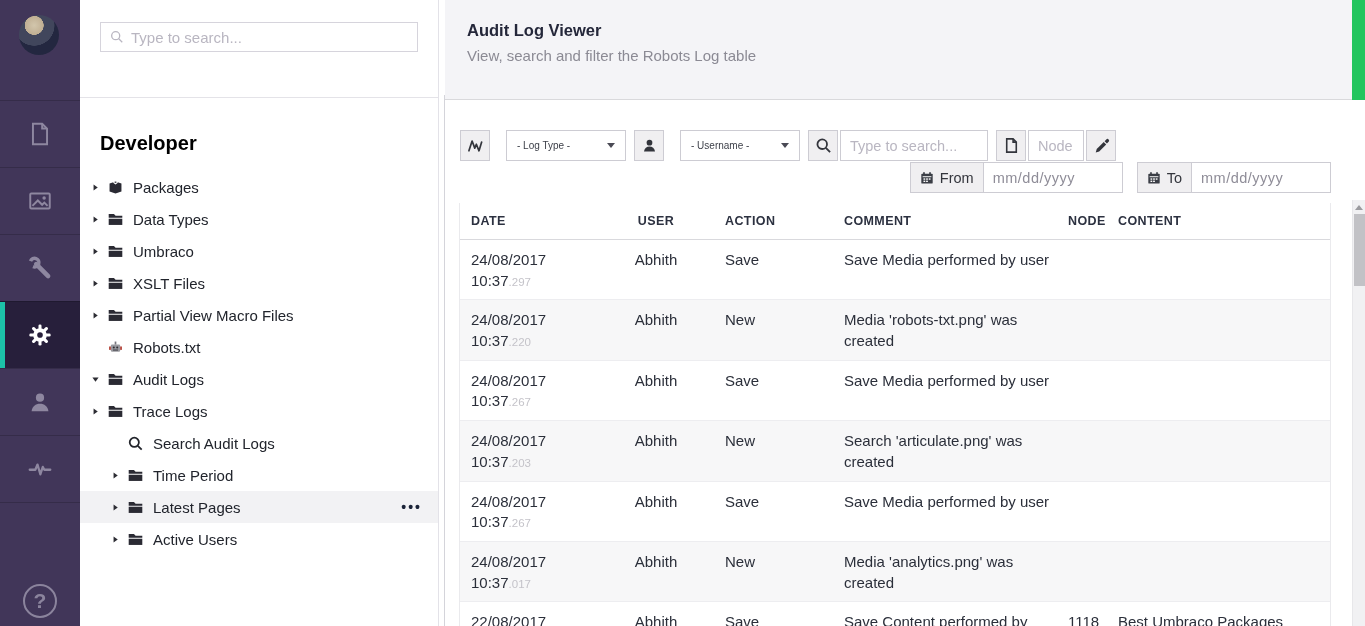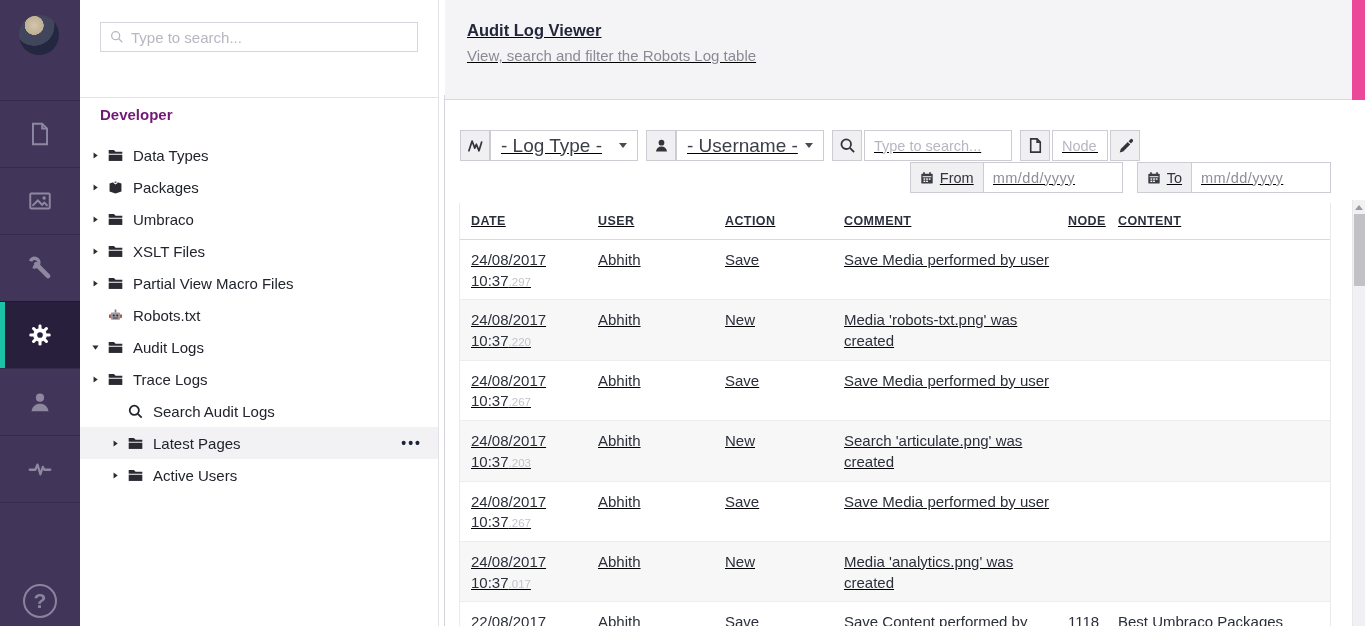--- a/index.html
+++ b/index.html
@@ -20,65 +20,65 @@
   .help { position:absolute; bottom:8px; left:0; width:80px; display:flex; justify-content:center; color:#8b849d; }
   .help-circle { width:34px; height:34px; border:2.5px solid #8b849d; border-radius:50%; display:flex; align-items:center; justify-content:center; font-size:21px; font-weight:bold; }
 
   
   .tree { position:absolute; left:80px; top:0; width:359px; height:626px; background:#fff; border-right:1px solid #e3e2e8; z-index:4; }
   .tree-top { height:98px; border-bottom:1px solid #e4e3e8; padding:22px 20px 0; }
   .tree-search { height:30px; border:1px solid #d6d4dc; background:#fff; display:flex; align-items:center; padding:0 9px; gap:7px; }
   .tree-search svg { width:14px; height:14px; flex:none; }
   .tree-search input { border:none; outline:none; flex:1; font-size:15px; font-family:"Liberation Sans",sans-serif; color:#3a3d47; background:transparent; }
   .tree-search input::placeholder { color:#b9b6c1; }
-  .tree-head { margin:8px 0 16px 20px; font-size:15px; font-weight:bold; color:#701a75; }
+  .tree-head { margin:34px 0 16px 20px; font-size:20px; font-weight:bold; color:#000000; }
   .titem { display:flex; align-items:center; height:32px; font-size:15px; color:#21242c; position:relative; cursor:pointer; }
   .titem.selected { background:#f2f2f4; }
   .tindent { flex:none; }
   .tcaret { width:14px; flex:none; display:flex; align-items:center; justify-content:center; }
   .tcaret svg { width:9px; height:9px; }
   .ticon { width:19px; height:19px; flex:none; margin:0 8px 0 4px; display:flex; align-items:center; justify-content:center; }
   .ticon svg { width:17px; height:17px; }
   .tlabel { white-space:nowrap; }
   .tdots { position:absolute; right:16px; font-weight:bold; color:#1b2438; letter-spacing:2px; font-size:14px; }
   .splitter { position:absolute; left:444px; top:95px; bottom:0; width:1px; background:#d4d4da; z-index:6; }
 
   
-  .main { position:absolute; left:445px; top:0; right:0; height:626px; background:#ec4899;text-decoration:underline; }
+  .main { position:absolute; left:445px; top:0; right:0; height:626px; background:#22c55e; }
   .main-header { height:100px; background:#f4f4f7; border-bottom:1px solid #d9d9dc; padding:21px 0 0 22px; margin-right:13px; }
   .page-title { font-size:16.5px; font-weight:bold; color:#24273a; }
   .page-sub { margin-top:7px; font-size:15px; color:#8b8a94; }
   .main-body { position:relative; height:526px; background:#fff; overflow:hidden; }
 
   
   .frow1 { display:flex; align-items:center; margin:30px 0 0 15px; }
   .fgap { width:8px; flex:none; }
   .fbtn { width:30px; height:31px; flex:none; background:#f0eff1; border:1px solid #cdccd3; display:flex; align-items:center; justify-content:center; cursor:pointer; }
   .fbtn svg { width:17px; height:17px; }
-  .fselect { width:148px; height:31px; margin-left:0; border:1px solid #cdccd3; background:#fff; display:flex; align-items:center; justify-content:space-between; padding:0 10px; font-size:19px; color:#3c3f48; cursor:pointer; }
+  .fselect { width:120px; height:31px; margin-left:16px; border:1px solid #cdccd3; background:#fff; display:flex; align-items:center; justify-content:space-between; padding:0 10px; font-size:10px; color:#3c3f48; cursor:pointer; }
   .dd-caret { width:0; height:0; border-left:4px solid transparent; border-right:4px solid transparent; border-top:5px solid #4a4a55; }
   .ftext { height:31px; border:1px solid #cdccd3; padding:0 9px; font-size:14.5px; font-family:"Liberation Sans",sans-serif; color:#3a3d47; outline:none; }
   .ftext::placeholder { color:#b9b6c1; }
   .fsearch { width:148px; margin-left:2px; }
   .fnode { width:56px; margin-left:2px; margin-right:2px; }
   .frow2 { display:flex; justify-content:flex-end; gap:14px; margin:1px 34px 0 0; }
   .dgroup { display:flex; height:31px; border:1px solid #cdccd3; background:#fff; }
   .dlabel { background:#f0eff1; border-right:1px solid #cdccd3; display:flex; align-items:center; gap:6px; padding:0 9px; font-size:14.5px; color:#33353c; }
   .dlabel svg { width:14px; height:14px; }
   .dinput { border:none; height:29px; width:138px; padding:0 9px; font-size:14.5px; font-family:"Liberation Sans",sans-serif; color:#3a3d47; outline:none; letter-spacing:.5px; }
   .dinput::placeholder { color:#8f8d98; }
 
   
   .logtable { margin:10px 0 0 14px; width:872px; border-left:1px solid #eaeaed; border-right:1px solid #eaeaed; }
   .thead { display:flex; align-items:center; height:37px; border-bottom:1px solid #d9d9dd; }
   .th { font-size:12.5px; font-weight:bold; color:#2c3140; letter-spacing:.4px; padding-left:11px; flex:none; }
   .tr { display:flex; min-height:57px; padding:10px 0 8px; border-bottom:1px solid #ededf0; }
   .tr.alt { background:#f7f7f8; }
   .td { padding-left:11px; font-size:15px; color:#2b2f3a; line-height:1.38; flex:none; }
-  .c-date { width:127px; } .c-user { width:127px; } .c-action { width:119px; }
+  .c-date { width:127px; } .c-user { width:127px;text-align:center; } .c-action { width:119px; }
   .c-comment { width:224px; } .c-node { width:50px; }
   .c-content { flex:1 1 auto; }
   .ms { font-size:11.5px; color:#c4c3c9; }
 
   
   .sbar { position:absolute; right:0; top:100px; bottom:0; width:13px; background:#f1f1f3; border-left:1px solid #e7e7ea; }
   .sarrow { margin:5px auto 0; width:0; height:0; border-left:4px solid transparent; border-right:4px solid transparent; border-bottom:5px solid #9b9b9f; }
   .sthumb { position:absolute; top:14px; left:1px; width:11px; height:72px; background:#c2c2c6; cursor:pointer; }
 </style>
 </head>
@@ -163,40 +163,40 @@
     <div>
         <div class="titem">
           <span class="tindent" style="width:8px"></span>
           <span class="tcaret">
             <svg viewBox="0 0 16 16">
               <path d="M4.5 2.5l7.5 5.5-7.5 5.5z" fill="#2c2c33"></path>
             </svg>
           </span>
           <span class="ticon">
             <svg viewBox="0 0 20 20">
-              <path d="M2 3.6h6.2l1.9 2.1H18v2.2H2z" fill="#2a2a33"></path>
-              <path d="M2 9.1h16v7.3H2z" fill="#2a2a33"></path>
-            </svg>
-          </span>
-          <span class="tlabel">Data Types</span>
-        </div>
-        <div class="titem">
-          <span class="tindent" style="width:8px"></span>
-          <span class="tcaret">
-            <svg viewBox="0 0 16 16">
-              <path d="M4.5 2.5l7.5 5.5-7.5 5.5z" fill="#2c2c33"></path>
-            </svg>
-          </span>
-          <span class="ticon">
-            <svg viewBox="0 0 20 20">
               <path d="M3 5.4L10 2.8l7 2.6v9.2l-7 2.6-7-2.6z" fill="#2a2a33"></path>
               <path d="M6.8 4L10 6.6 13.2 4l-1.5-.6L10 4.7 8.3 3.4z" fill="#fff"></path>
             </svg>
           </span>
           <span class="tlabel">Packages</span>
+        </div>
+        <div class="titem">
+          <span class="tindent" style="width:8px"></span>
+          <span class="tcaret">
+            <svg viewBox="0 0 16 16">
+              <path d="M4.5 2.5l7.5 5.5-7.5 5.5z" fill="#2c2c33"></path>
+            </svg>
+          </span>
+          <span class="ticon">
+            <svg viewBox="0 0 20 20">
+              <path d="M2 3.6h6.2l1.9 2.1H18v2.2H2z" fill="#2a2a33"></path>
+              <path d="M2 9.1h16v7.3H2z" fill="#2a2a33"></path>
+            </svg>
+          </span>
+          <span class="tlabel">Data Types</span>
         </div>
         <div class="titem">
           <span class="tindent" style="width:8px"></span>
           <span class="tcaret">
             <svg viewBox="0 0 16 16">
               <path d="M4.5 2.5l7.5 5.5-7.5 5.5z" fill="#2c2c33"></path>
             </svg>
           </span>
           <span class="ticon">
             <svg viewBox="0 0 20 20">
@@ -285,20 +285,35 @@
         <div class="titem">
           <span class="tindent" style="width:28px"></span>
           <span class="tcaret"></span>
           <span class="ticon">
             <svg viewBox="0 0 20 20">
               <circle cx="8.6" cy="8.6" r="5.4" fill="none" stroke="#22242b" stroke-width="2.1"></circle>
               <path d="M12.7 12.7l4.6 4.6" stroke="#22242b" stroke-width="2.1"></path>
             </svg>
           </span>
           <span class="tlabel">Search Audit Logs</span>
+        </div>
+        <div class="titem">
+          <span class="tindent" style="width:28px"></span>
+          <span class="tcaret">
+            <svg viewBox="0 0 16 16">
+              <path d="M4.5 2.5l7.5 5.5-7.5 5.5z" fill="#2c2c33"></path>
+            </svg>
+          </span>
+          <span class="ticon">
+            <svg viewBox="0 0 20 20">
+              <path d="M2 3.6h6.2l1.9 2.1H18v2.2H2z" fill="#2a2a33"></path>
+              <path d="M2 9.1h16v7.3H2z" fill="#2a2a33"></path>
+            </svg>
+          </span>
+          <span class="tlabel">Time Period</span>
         </div>
         <div class="titem selected">
           <span class="tindent" style="width:28px"></span>
           <span class="tcaret">
             <svg viewBox="0 0 16 16">
               <path d="M4.5 2.5l7.5 5.5-7.5 5.5z" fill="#2c2c33"></path>
             </svg>
           </span>
           <span class="ticon">
             <svg viewBox="0 0 20 20">

